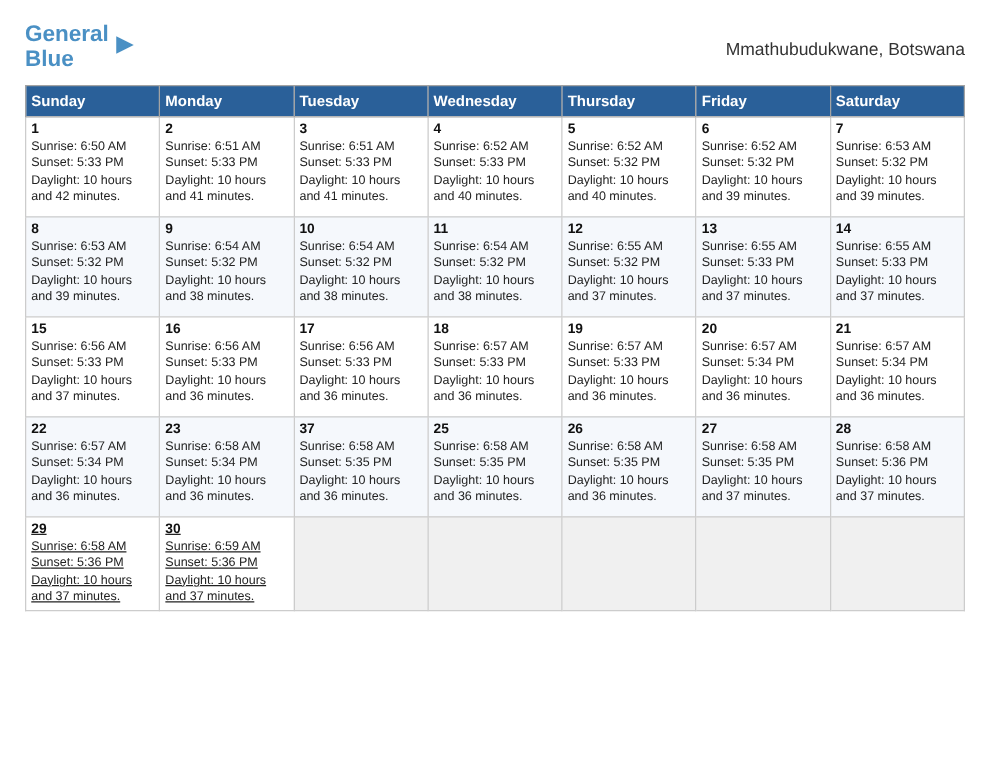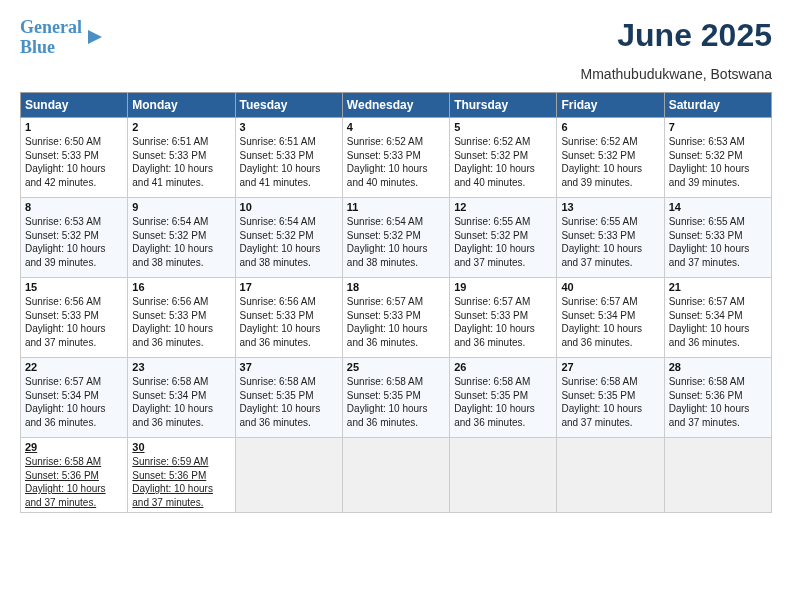--- a/index.html
+++ b/index.html
@@ -19,21 +19,20 @@
     .header {
       display: flex;
       justify-content: space-between;
       align-items: flex-start;
       margin-bottom: 10px;
     }
     .logo {
       display: flex;
       flex-direction: column;
       align-items: flex-start;
-      font-family: Liberation Serif, serif;
     }
     .logo-text {
       font-size: 18px;
       font-weight: bold;
       color: #1a3a5c;
       line-height: 1.1;
     }
     .logo-text span {
       color: #4a90c4;
     }
@@ -110,21 +109,20 @@
           <span>General</span><br><span>Blue</span>
         </span>
         <div style="margin-left:4px;margin-top:2px;">
           <svg width="18" height="18" viewBox="0 0 18 18">
             <polygon points="2,2 16,9 2,16" fill="#4a90c4"></polygon>
           </svg>
         </div>
       </div>
     </div>
     <div class="title-block">
-      <div class="cal-title">June 2025</div>
       <div class="cal-subtitle">Mmathubudukwane, Botswana</div>
     </div>
   </div>
 
   <table>
     <thead>
       <tr>
         <th>Sunday</th>
         <th>Monday</th>
         <th>Tuesday</th>
@@ -267,21 +265,21 @@
 and 36 minutes.</div>
           </td>
           <td>
             <span class="day-num">19</span>
             <div class="day-info" style="white-space: pre-line;">Sunrise: 6:57 AM
 Sunset: 5:33 PM
 Daylight: 10 hours
 and 36 minutes.</div>
           </td>
           <td>
-            <span class="day-num">40</span>
+            <span class="day-num">20</span>
             <div class="day-info" style="white-space: pre-line;">Sunrise: 6:57 AM
 Sunset: 5:34 PM
 Daylight: 10 hours
 and 36 minutes.</div>
           </td>
           <td>
             <span class="day-num">21</span>
             <div class="day-info" style="white-space: pre-line;">Sunrise: 6:57 AM
 Sunset: 5:34 PM
 Daylight: 10 hours

